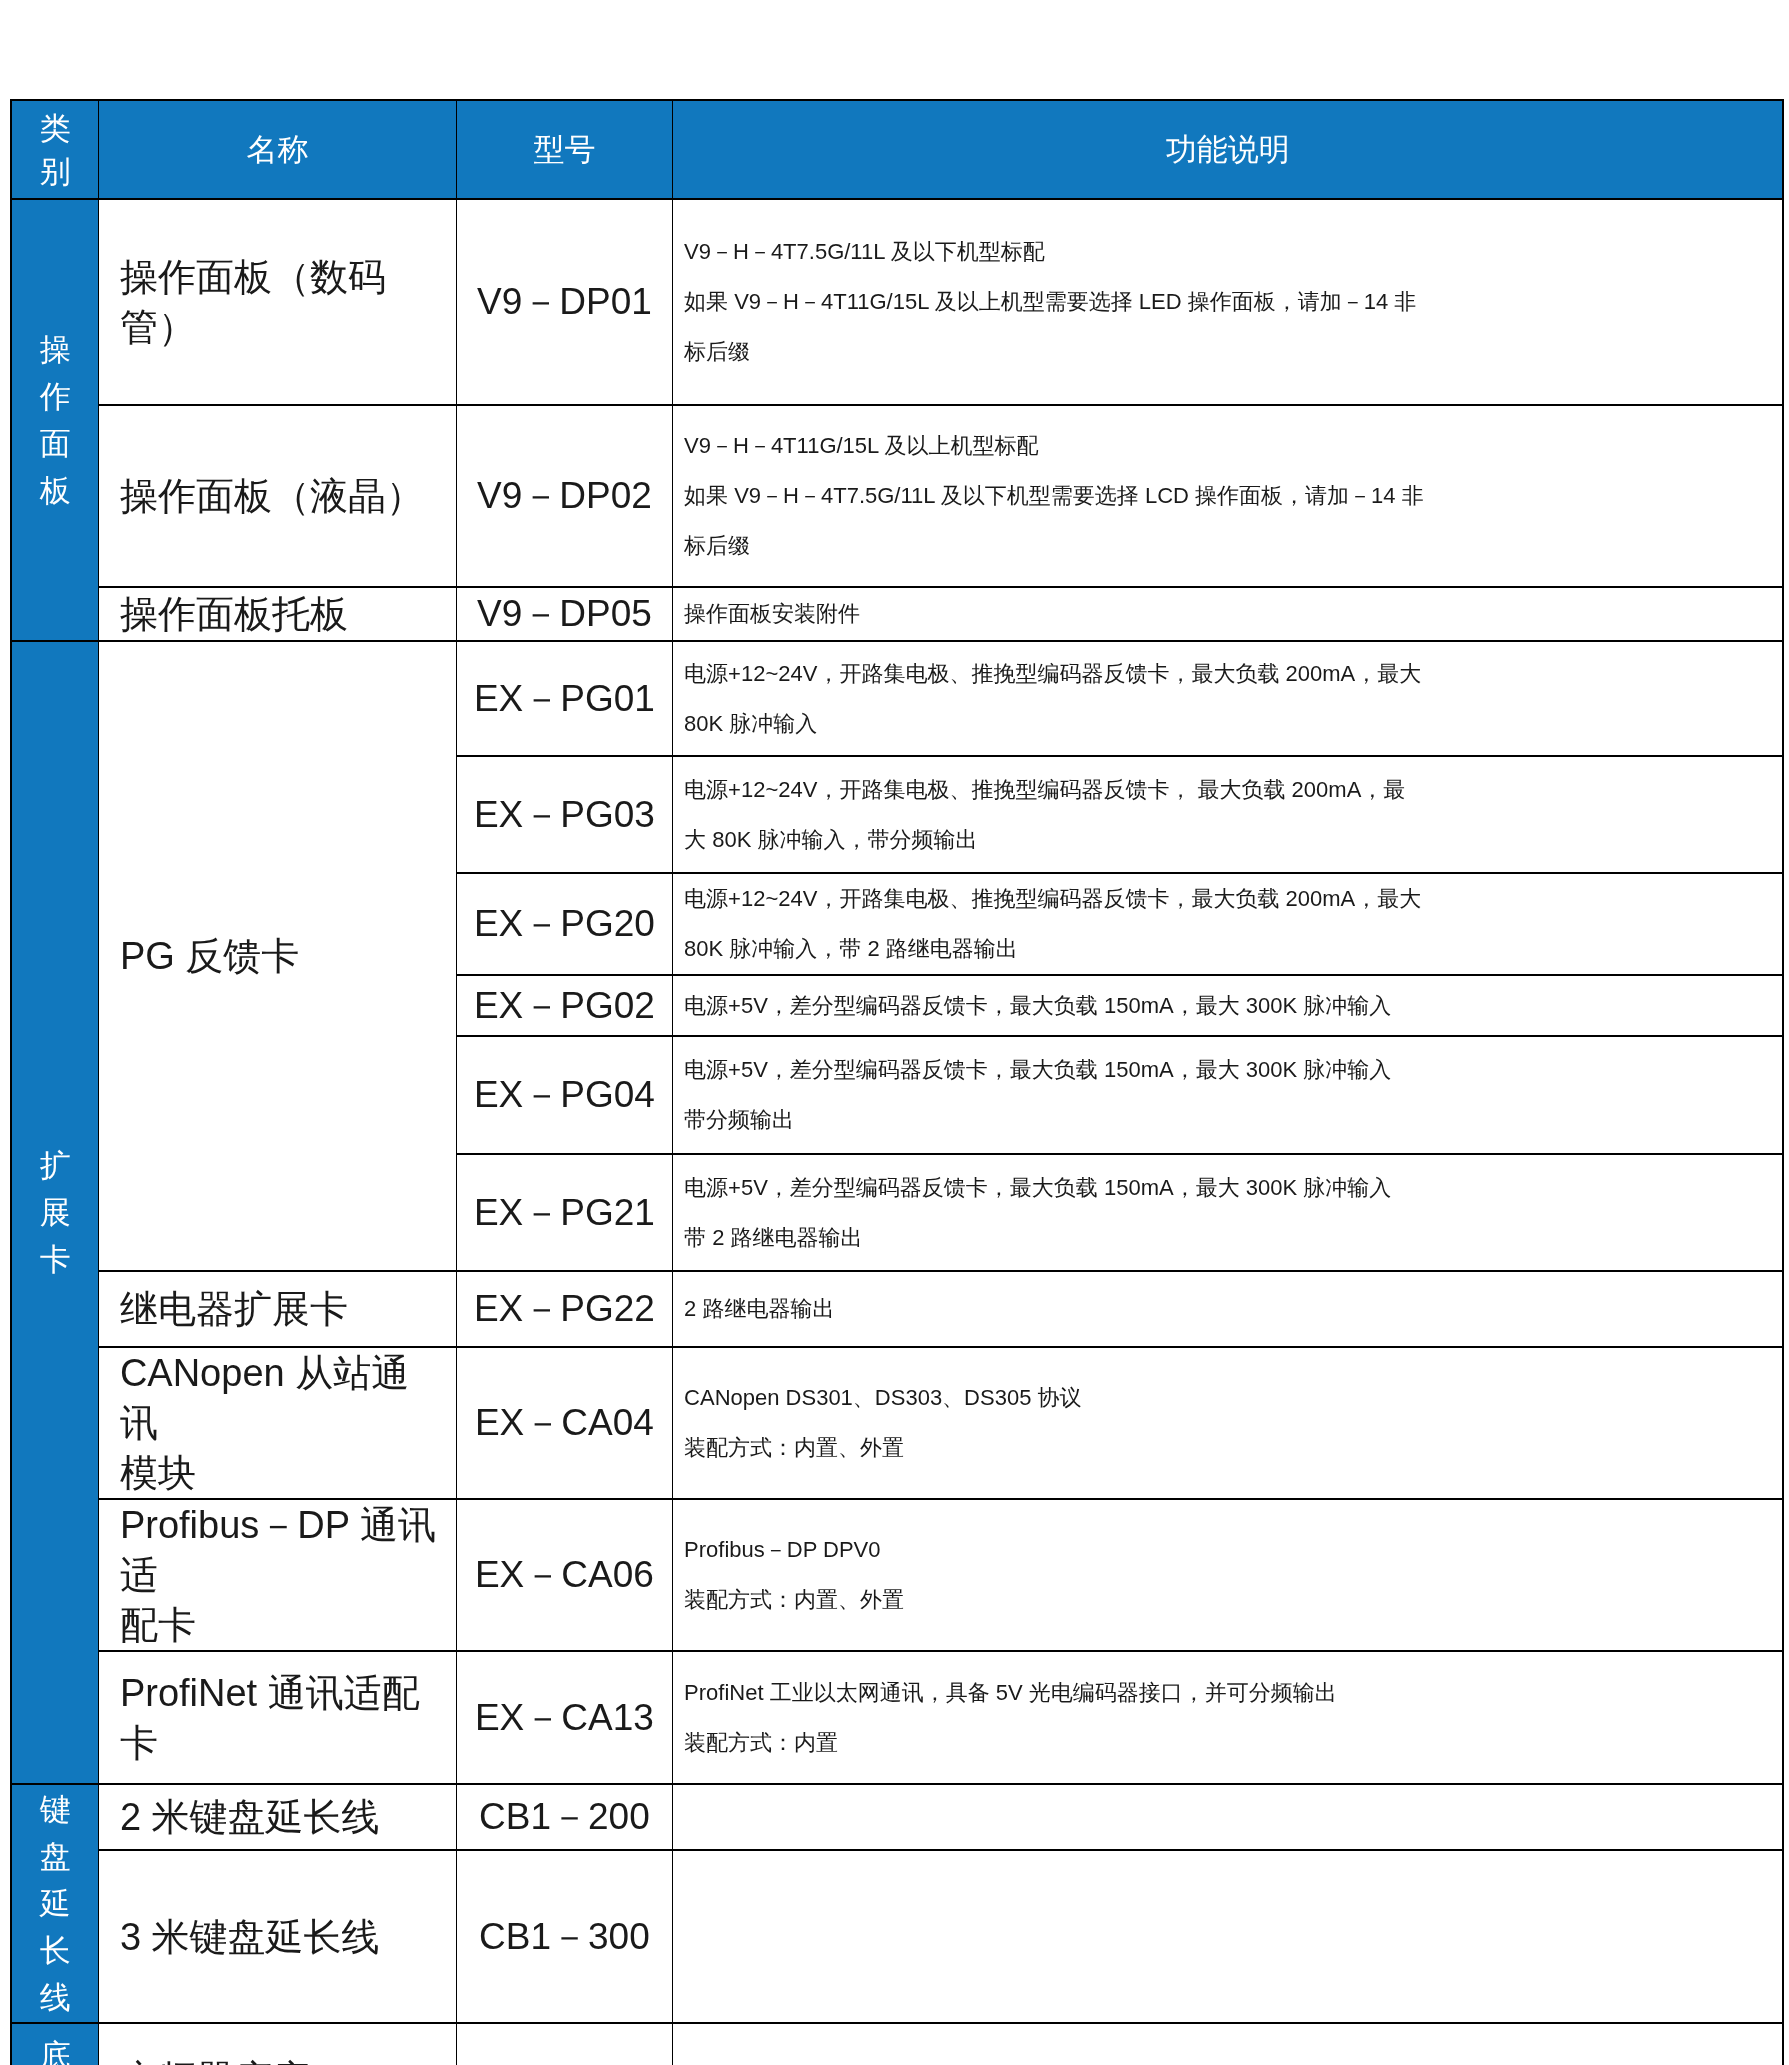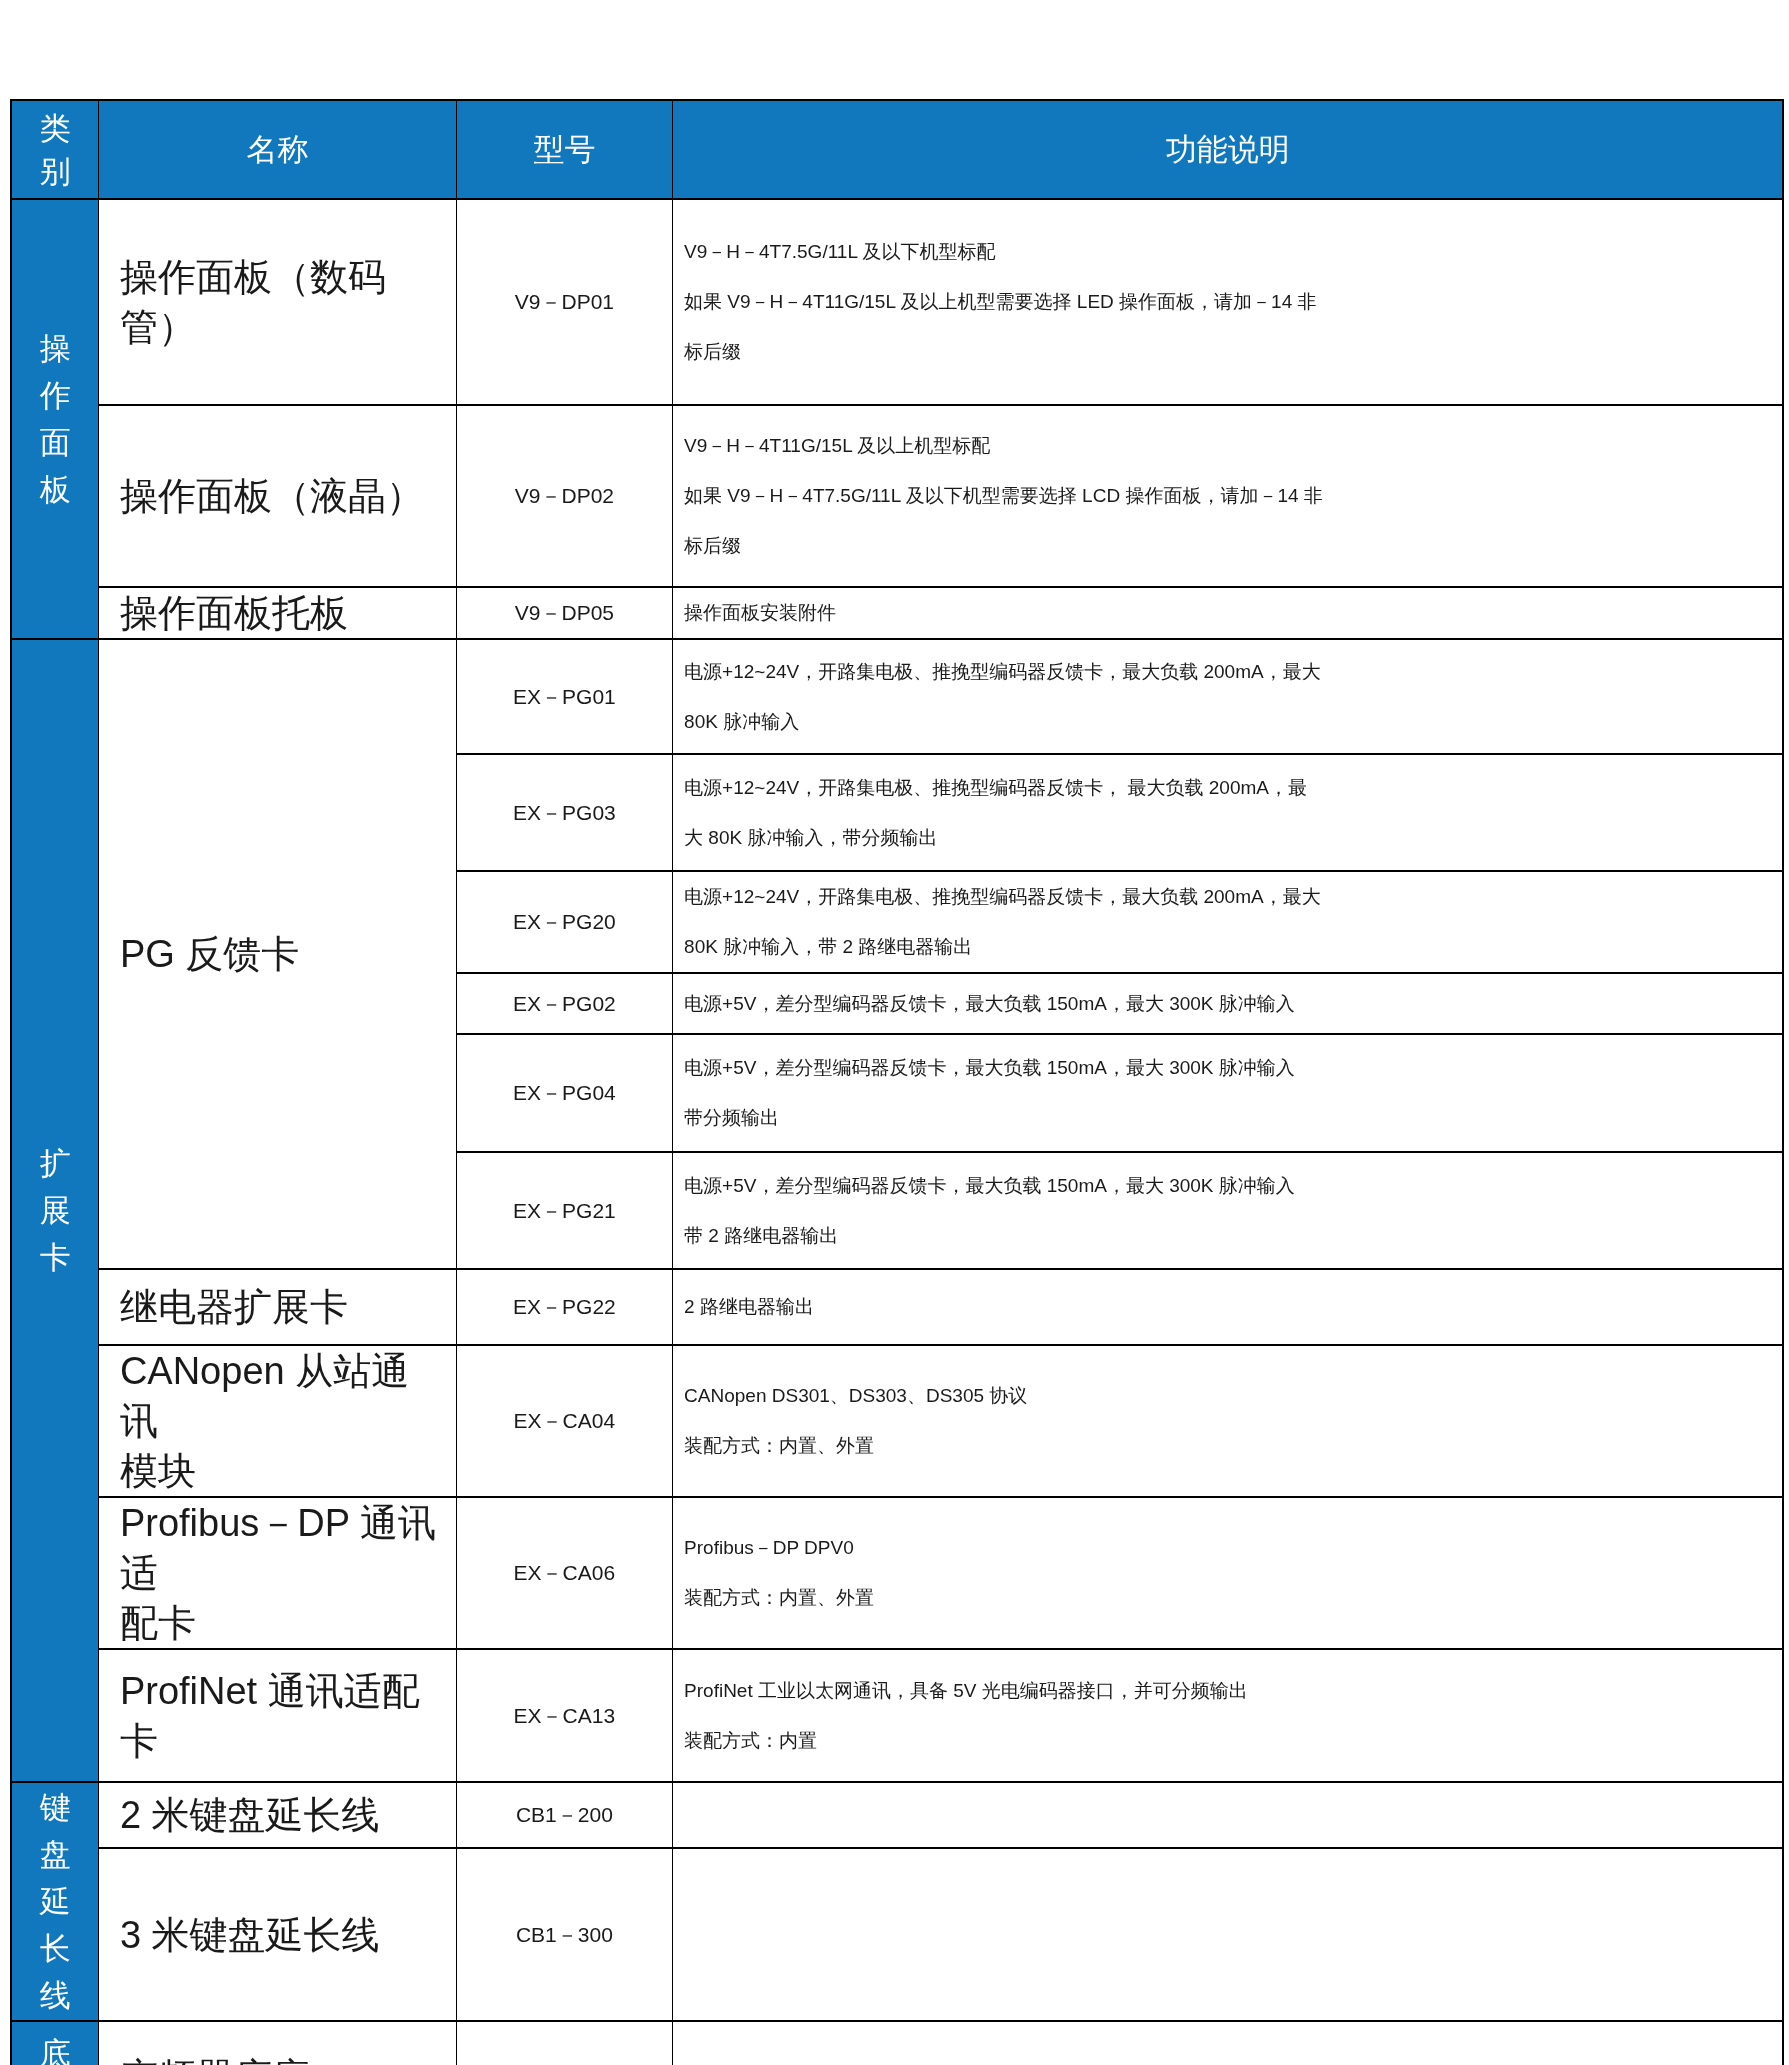--- a/index.html
+++ b/index.html
@@ -57,27 +57,27 @@
   }
   td.name{
     font-size:38px;
     line-height:50px;
     padding:0 10.4px 0 21px;
     vertical-align:middle;
     white-space:pre-line;
     text-align:left;
   }
   td.model{
-    font-size:21px;
+    font-size:37px;
     text-align:center;
     vertical-align:middle;
     white-space:nowrap;
   }
   td.desc{
-    font-size:19px;
+    font-size:22px;
     line-height:50px;
     padding:0 15.6px 0 11.2px;
     vertical-align:middle;
     white-space:pre-line;
     text-align:left;
   }
 </style>
 </head>
 <body>
 

